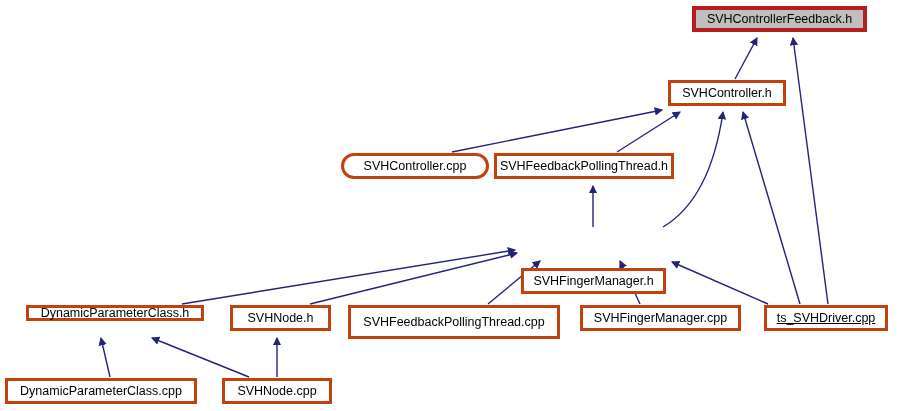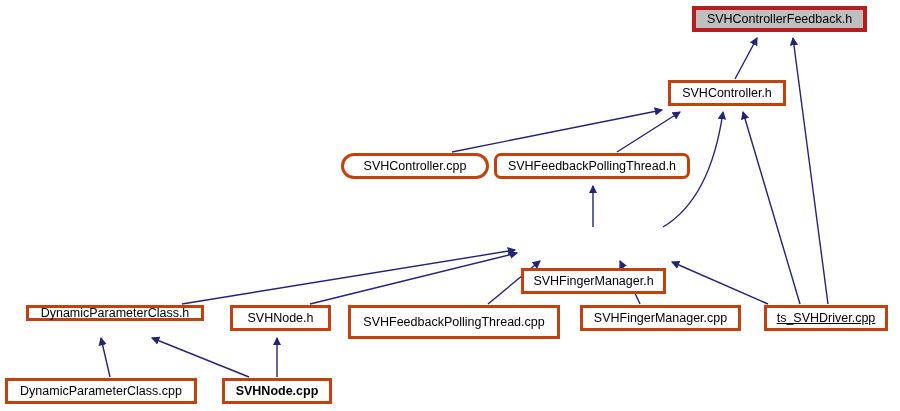--- a/index.html
+++ b/index.html
@@ -77,21 +77,21 @@
   <div id="nodes-group">
       <div class="node highlight" style="left: 692px; top: 6px; width: 175px; height: 26px;">
         <span class="node-label">SVHControllerFeedback.h</span>
       </div>
       <div class="node" style="left: 668px; top: 80px; width: 118px; height: 26px;">
         <span class="node-label">SVHController.h</span>
       </div>
       <div class="node" style="left: 341px; top: 153px; width: 148px; height: 26px; border-radius: 13px;">
         <span class="node-label">SVHController.cpp</span>
       </div>
-      <div class="node" style="left: 494px; top: 153px; width: 196px; height: 26px; border-radius: 7px;">
+      <div class="node" style="left: 494px; top: 153px; width: 180px; height: 26px;">
         <span class="node-label">SVHFeedbackPollingThread.h</span>
       </div>
       <div class="node" style="left: 521px; top: 228px; width: 145px; height: 26px; margin-top: 40px;">
         <span class="node-label">SVHFingerManager.h</span>
       </div>
       <div class="node" style="left: 26px; top: 305px; width: 178px; height: 16px;">
         <span class="node-label">DynamicParameterClass.h</span>
       </div>
       <div class="node" style="left: 230px; top: 305px; width: 101px; height: 26px;">
         <span class="node-label">SVHNode.h</span>
@@ -101,17 +101,17 @@
       </div>
       <div class="node" style="left: 580px; top: 305px; width: 161px; height: 26px;">
         <span class="node-label">SVHFingerManager.cpp</span>
       </div>
       <div class="node" style="left: 764px; top: 305px; width: 124px; height: 26px; text-decoration: underline;">
         <span class="node-label">ts_SVHDriver.cpp</span>
       </div>
       <div class="node" style="left: 5px; top: 378px; width: 192px; height: 26px;">
         <span class="node-label">DynamicParameterClass.cpp</span>
       </div>
-      <div class="node" style="left: 222px; top: 378px; width: 110px; height: 26px; font-weight: bold;">
+      <div class="node" style="left: 222px; top: 378px; width: 110px; height: 26px;">
         <span class="node-label">SVHNode.cpp</span>
       </div>
     </div>
 </div>
 
 </body></html>

